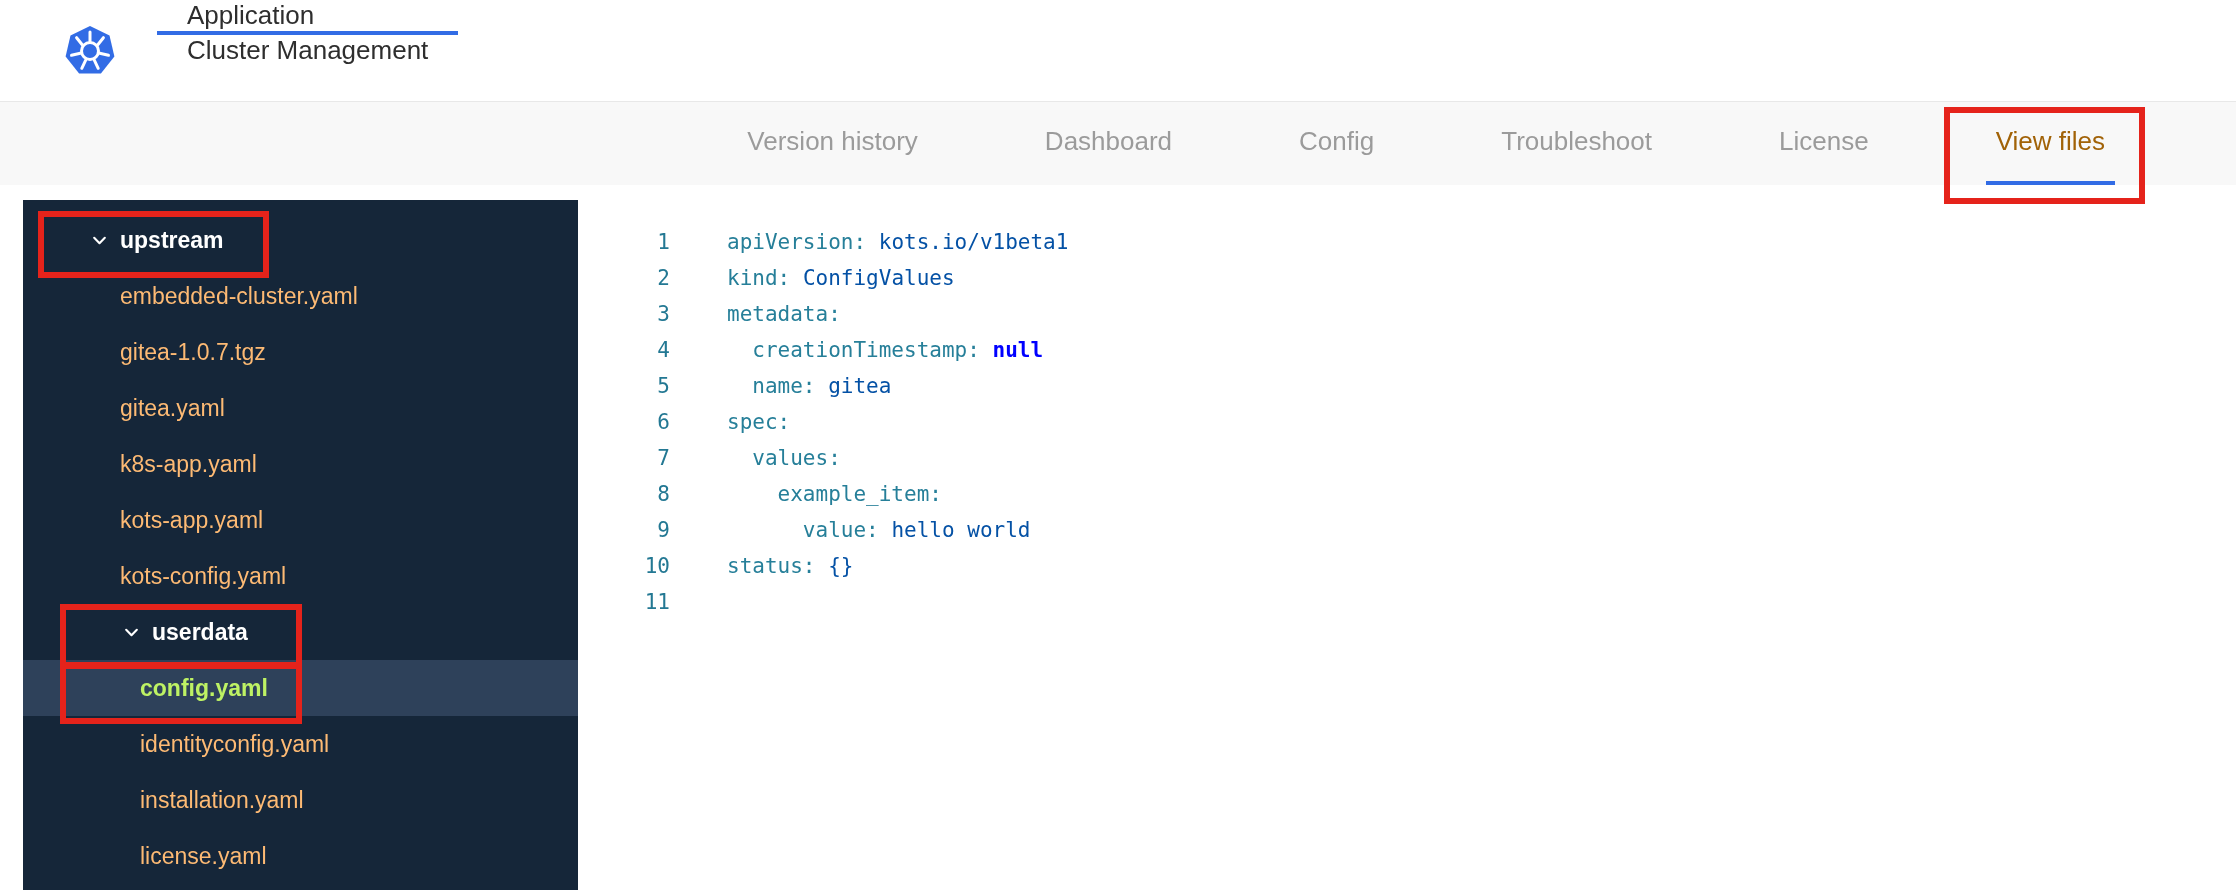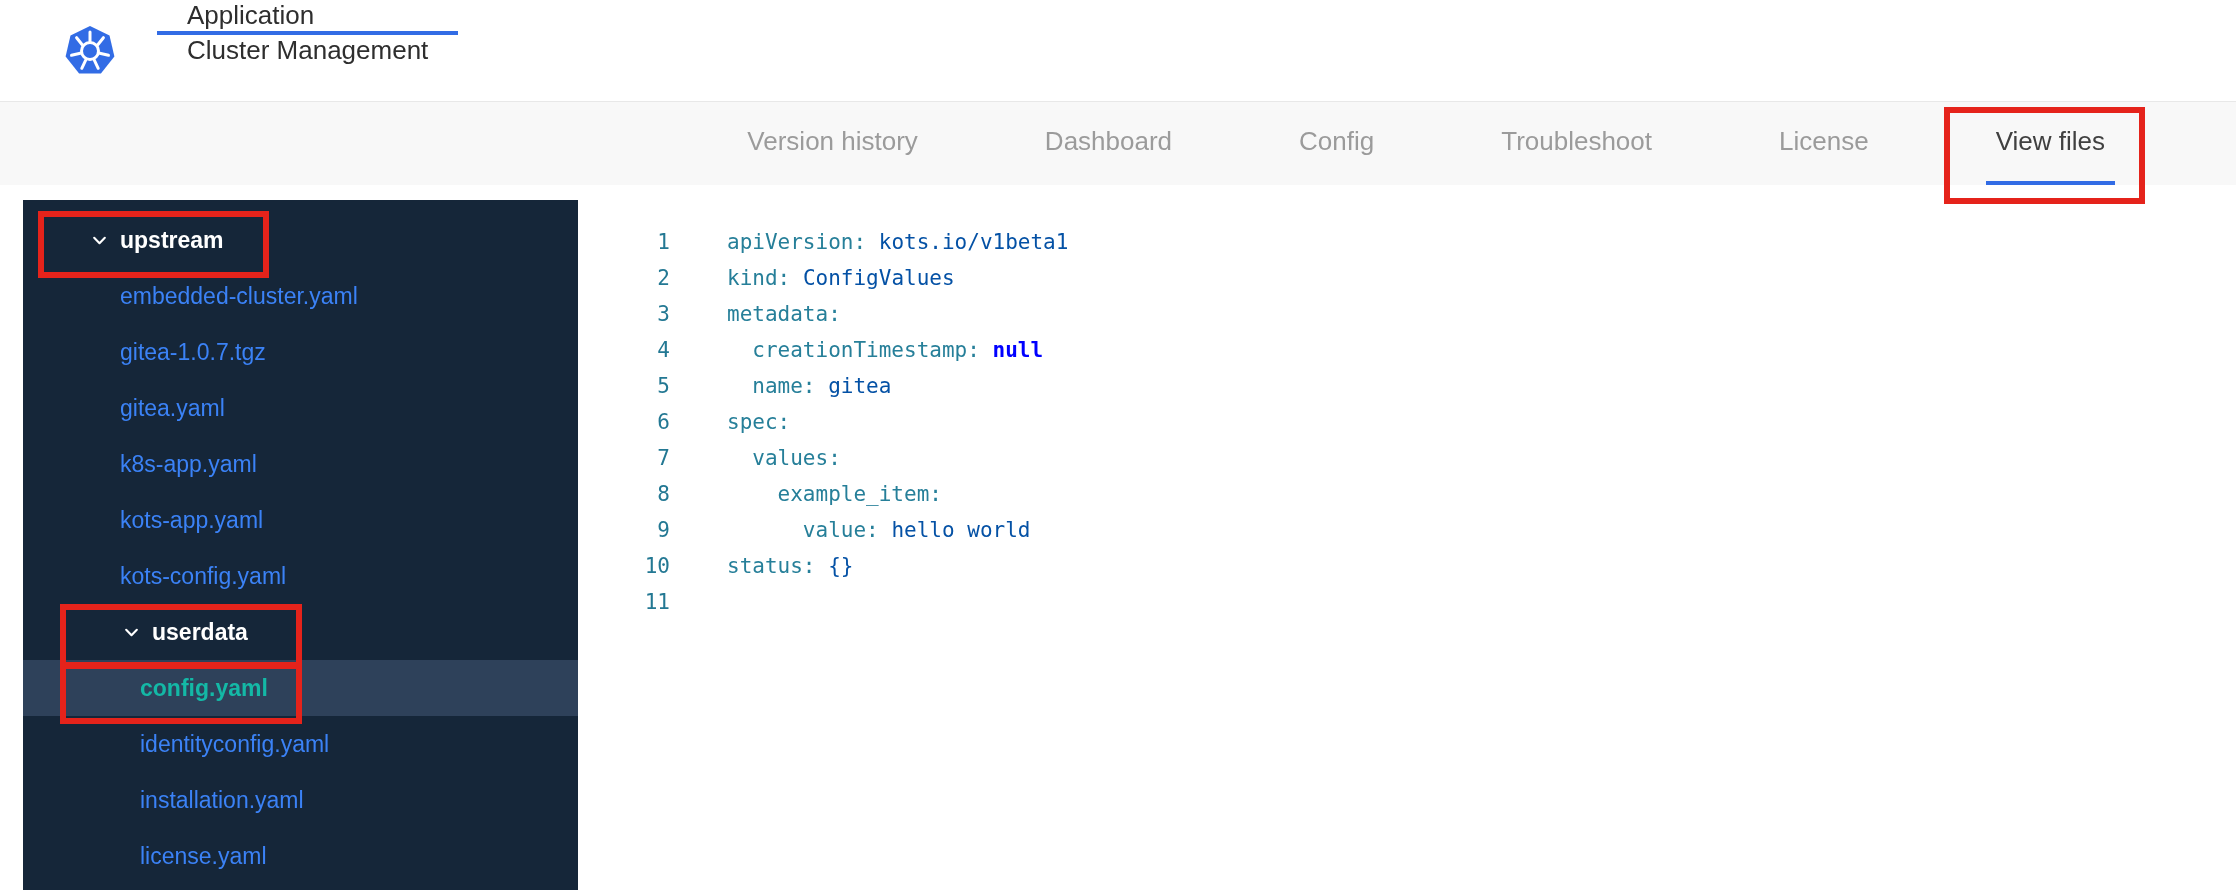--- a/index.html
+++ b/index.html
@@ -57,21 +57,21 @@
     display: flex;
     align-items: center;
     padding: 0 10px;
     font-size: 26px;
     color: #9b9b9b;
     border-bottom: 4px solid transparent;
     cursor: pointer;
     white-space: nowrap;
   }
   .stab.active {
-    color: #404040;
+    color: #a16207;
     border-bottom-color: var(--accent-blue);
   }
 
   
   .content {
     display: flex;
     padding-top: 15px;
     height: 788px; 
   }
   
@@ -81,30 +81,30 @@
     background: var(--sidebar-bg);
     padding-top: 12px;
     flex: 0 0 auto;
     height: 752px;
   }
   .trow {
     height: 56px;
     display: flex;
     align-items: center;
     font-size: 23px;
-    color: #3b82f6;
+    color: #fdba74;
     cursor: pointer;
     white-space: nowrap;
   }
   .trow.lvl0 { padding-left: 68px; }
   .trow.lvl1 { padding-left: 97px; }
   .trow.folder.lvl1 { padding-left: 100px; }
   .trow.lvl2 { padding-left: 117px; }
   .trow.folder { font-weight: bold; color: #ffffff; }
-  .trow.selected { background: var(--sidebar-selected-bg); font-weight: bold; color: #14b8a6; }
+  .trow.selected { background: var(--sidebar-selected-bg); font-weight: bold; color: #bef264; }
   .chev {
     display: inline-flex;
     align-items: center;
     margin-right: 12px;
     color: #ffffff;
   }
 
   
   .editor {
     flex: 1 1 auto;

